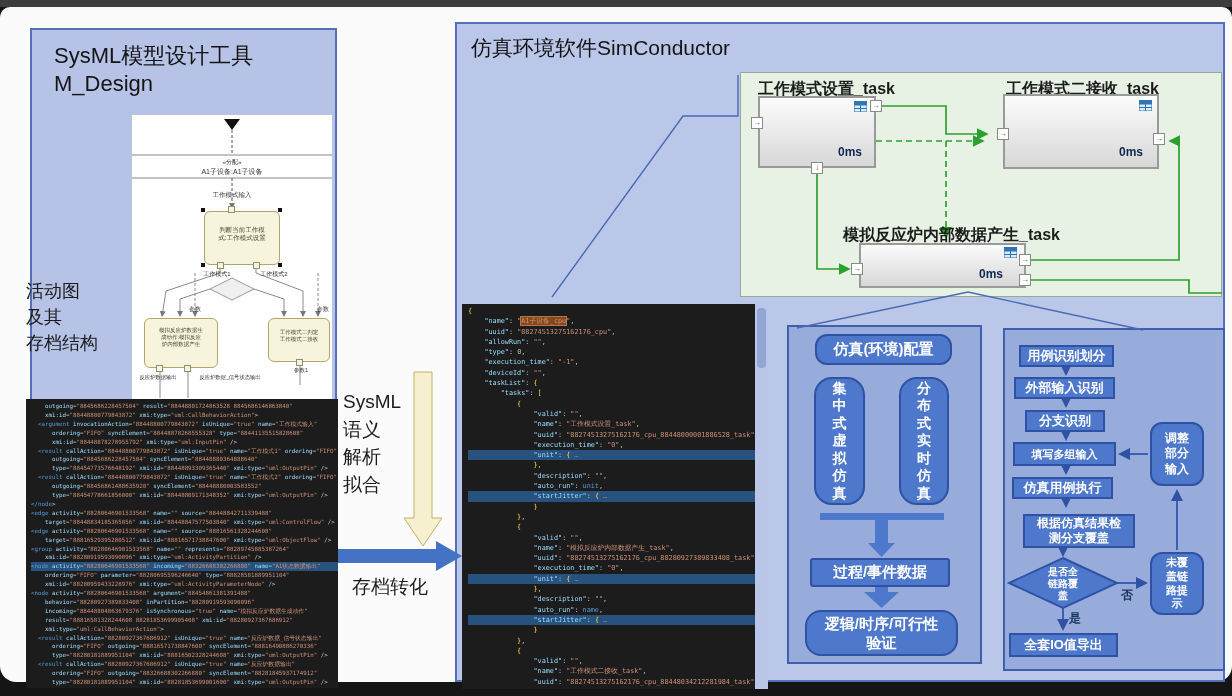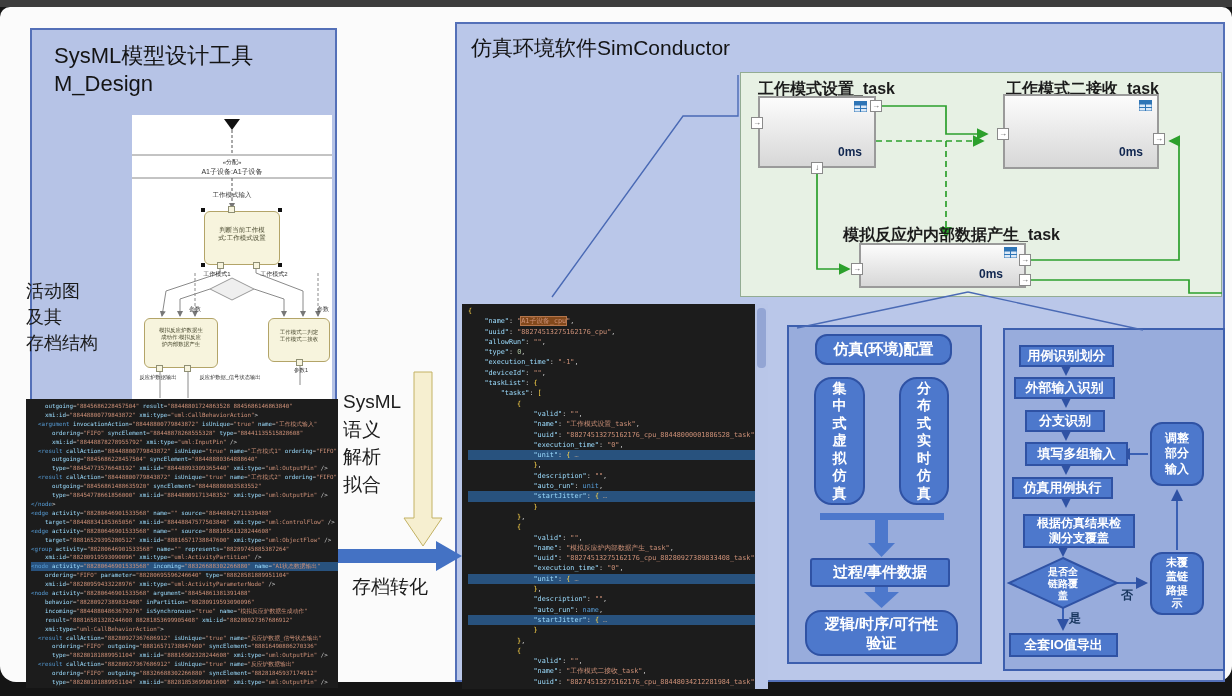--- a/index.html
+++ b/index.html
@@ -319,21 +319,21 @@
           <line x1="58" y1="278" x2="58" y2="299" marker-end="url(#mBlue)"></line>
           <line x1="112" y1="253" x2="141" y2="253" marker-end="url(#mBlue)"></line>
           <line x1="172" y1="220" x2="172" y2="161" marker-end="url(#mBlue)"></line>
           <line x1="143" y1="124" x2="115" y2="124" marker-end="url(#mBlue)"></line>
         </g>
         <polygon points="58,228 112,253 58,278 4,253" fill="#4d78cc" stroke="#2f52a4" stroke-width="2"></polygon>
       </svg>
       <div class="fBox" style="left:14px;top:15px;width:95px;height:22px;font-size:13px">用例识别划分</div>
       <div class="fBox" style="left:9px;top:47px;width:101px;height:22px;font-size:13px">外部输入识别</div>
       <div class="fBox" style="left:20px;top:80px;width:80px;height:22px;font-size:13px">分支识别</div>
-      <div class="fBox" style="left:20px;top:112px;width:103px;height:24px;font-size:13px">填写多组输入</div>
+      <div class="fBox" style="left:8px;top:112px;width:103px;height:24px;font-size:11px">填写多组输入</div>
       <div class="fBox" style="left:7px;top:147px;width:101px;height:22px;font-size:13px">仿真用例执行</div>
       <div class="fBox ml" style="left:18px;top:184px;width:112px;height:34px;font-size:12px;line-height:1.25">根据仿真结果检
 测分支覆盖</div>
       <div class="abs ml" style="left:30px;top:236px;width:56px;font-size:10px;line-height:1.2;color:#fff;font-weight:bold;text-align:center">是否全
 链路覆
 盖</div>
       <div class="fLabel" style="left:64px;top:280px">是</div>
       <div class="fLabel" style="left:116px;top:257px">否</div>
       <div class="fBox" style="left:4px;top:303px;width:109px;height:24px;font-size:13px">全套IO值导出</div>
       <div class="fBox ml" style="left:145px;top:222px;width:54px;height:63px;border-radius:12px;font-size:11px;line-height:1.25">未覆

